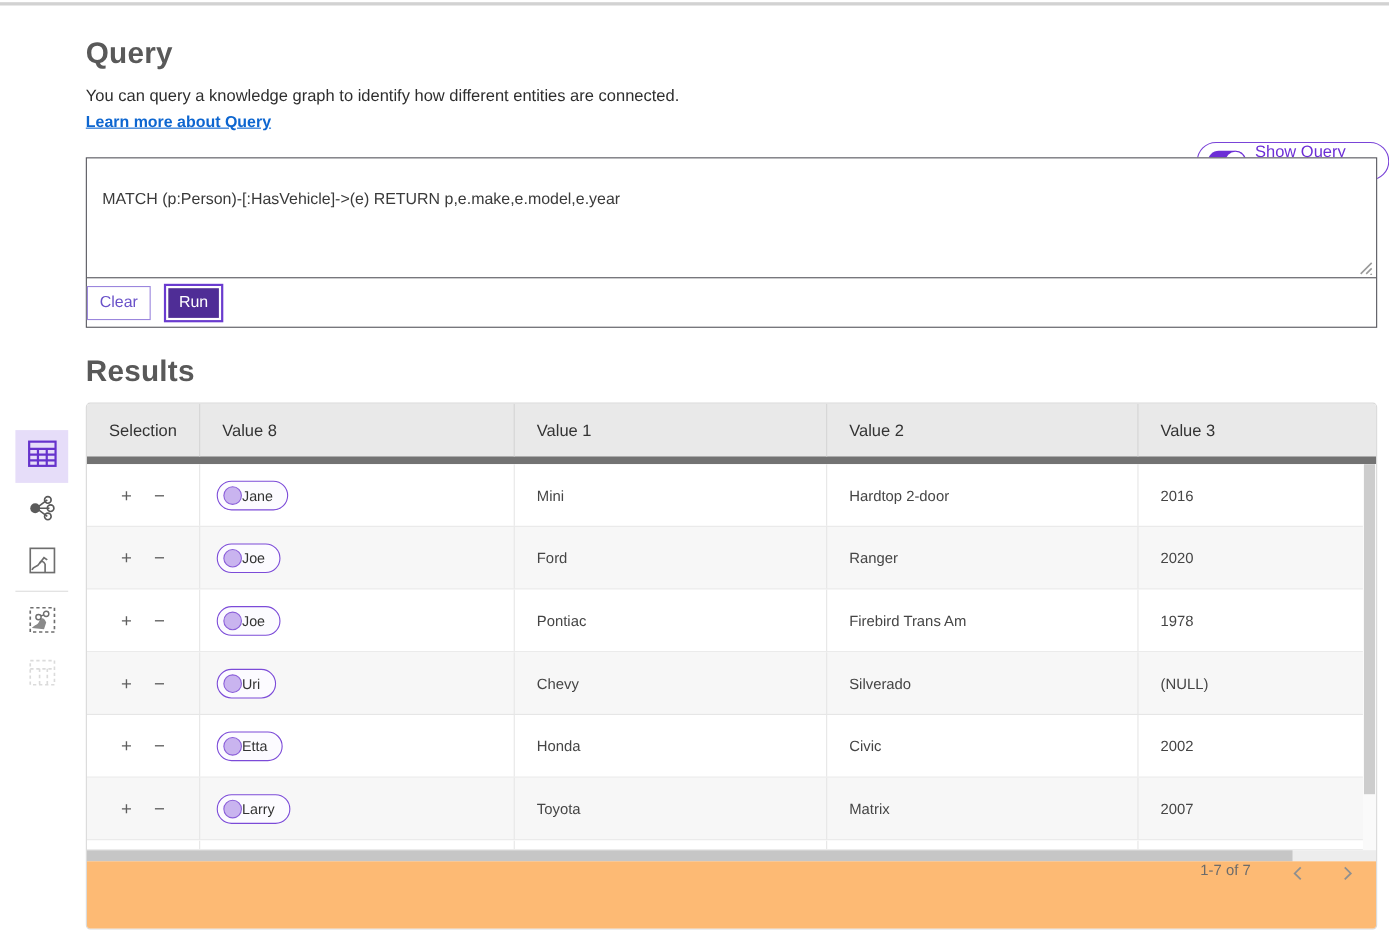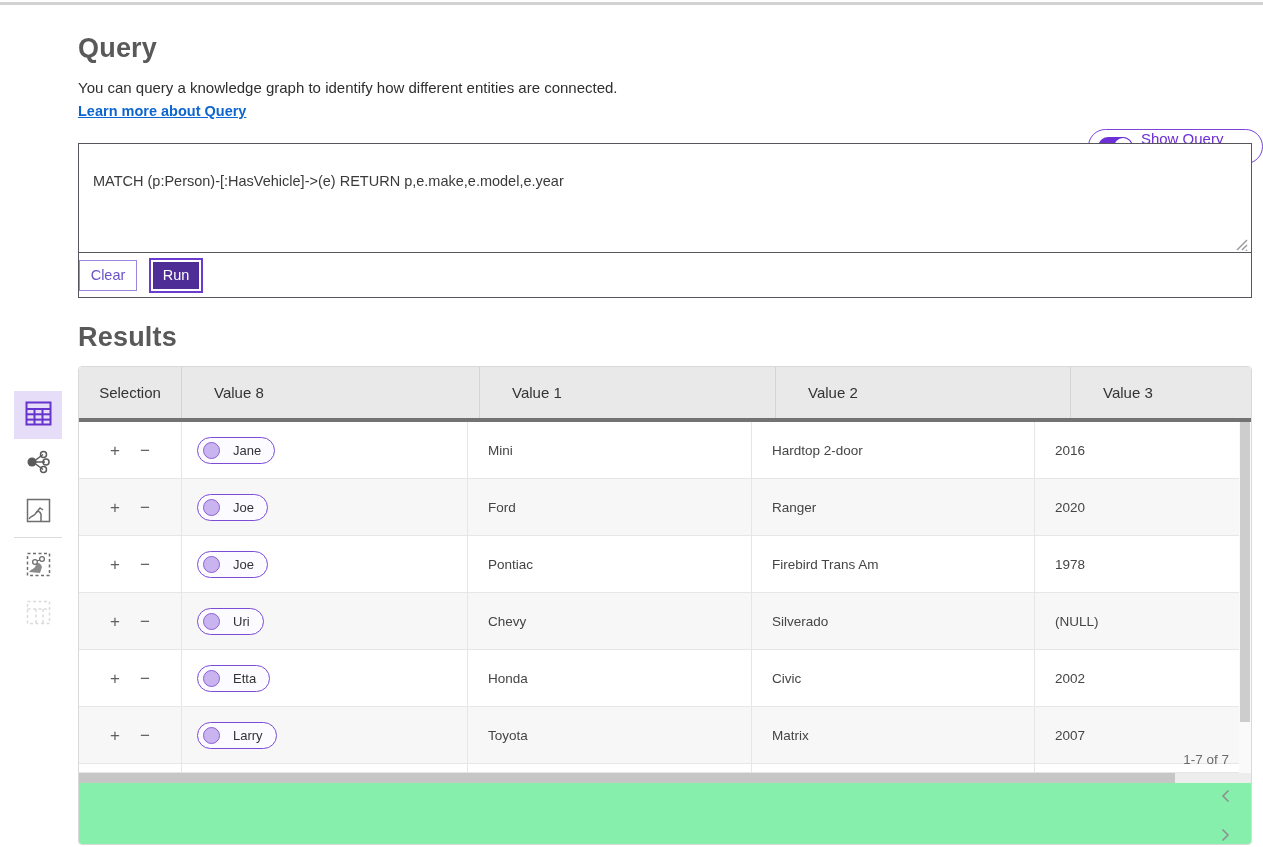--- a/index.html
+++ b/index.html
@@ -41,50 +41,50 @@
   .view-item{position:absolute;left:14px;width:48px;height:48px;display:flex;align-items:center;
              justify-content:center;cursor:pointer;}
   .view-item.selected{background:#e6ddf9;}
   .view-item.disabled{cursor:default;opacity:.9;}
   .side-divider{position:absolute;left:14px;top:537px;width:48px;height:1px;background:#dcdcdc;}
 
   
   .card{position:absolute;left:78px;top:366px;width:1174px;height:479px;border:1px solid #d9d9d9;
         border-radius:4px;box-sizing:border-box;background:#fff;overflow:hidden;}
   .t-grid{display:grid;grid-template-columns:103px 286px 284px 283px 1fr;}
-  .t-head{height:55px;background:#e9e9e9;border-bottom:4px solid #737373;box-sizing:border-box;gap:12px;}
+  .t-head{height:55px;background:#e9e9e9;border-bottom:7px solid #737373;box-sizing:border-box;}
   .t-head .cell{display:flex;align-items:center;font-size:15px;color:#333;border-right:1px solid #d5d5d5;
                 padding-left:20px;box-sizing:border-box;}
   .t-head .cell:first-child{justify-content:center;padding-left:0;}
   .t-head .cell:last-child{border-right:none;}
   .t-body{position:relative;}
   .t-row{height:57px;border-bottom:1px solid #e6e6e6;box-sizing:border-box;background:#fff;}
   .t-body .t-row:nth-child(even){background:#f7f7f7;}
   .t-row .cell{display:flex;align-items:center;font-size:13.5px;color:#454545;
                border-right:1px solid #e6e6e6;padding-left:20px;box-sizing:border-box;overflow:hidden;}
   .t-row .cell:last-child{border-right:none;}
   .sel-cell{justify-content:center !important;gap:16px;padding-left:0 !important;}
   .sel-btn{background:none;border:none;font-size:17px;color:#5f5f5f;cursor:pointer;line-height:1;
            font-family:"Liberation Sans",sans-serif;padding:2px;}
   .pill-cell{padding-left:15px !important;}
-  .pill{display:inline-flex;align-items:center;gap:13px;height:27px;padding:0 13px 0 5px;
+  .pill{display:inline-flex;align-items:center;gap:0;height:27px;padding:0 13px 0 5px;
         border:1.5px solid #7c4bd8;border-radius:15px;background:#fcfbff;box-sizing:border-box;cursor:pointer;}
   .dot{width:17px;height:17px;border-radius:50%;background:#c9b4ef;border:1.5px solid #8b5fd9;box-sizing:border-box;}
   .pill-label{font-size:13px;color:#333;}
   .partial-row{height:9px;overflow:hidden;background:#fff;}
   .partial-row .cell{height:57px;}
 
   .vscroll{position:absolute;right:0;top:55px;width:12px;height:351px;background:#fafafa;}
   .vscroll .thumb{position:absolute;top:0;left:1px;width:10px;height:300px;background:#cdcdcd;}
   .hscroll{position:absolute;left:0;top:406px;width:100%;height:10px;background:#ededed;}
   .hscroll .thumb{position:absolute;left:0;top:0;height:10px;width:1096px;background:#c6c6c6;}
 
-  .t-footer{position:absolute;left:0;top:416px;width:100%;height:62px;background:#86efac;
-            display:flex;align-items:flex-end;justify-content:flex-end;gap:22px;padding-right:14px;
-            box-sizing:border-box;flex-direction:column;}
+  .t-footer{position:absolute;left:0;top:416px;width:100%;height:62px;background:#fdba74;
+            display:flex;align-items:flex-start;justify-content:flex-end;gap:22px;padding-right:14px;
+            box-sizing:border-box;}
   .range-label{font-size:13.5px;color:#6b6b6b;margin-right:8px;}
   .pg-btn{width:24px;height:24px;background:none;border:none;cursor:pointer;display:flex;
           align-items:center;justify-content:center;padding:0;}
 </style>
 </head>
 <body>
 
 <div class="page">
   <div class="top-rule"></div>
 

